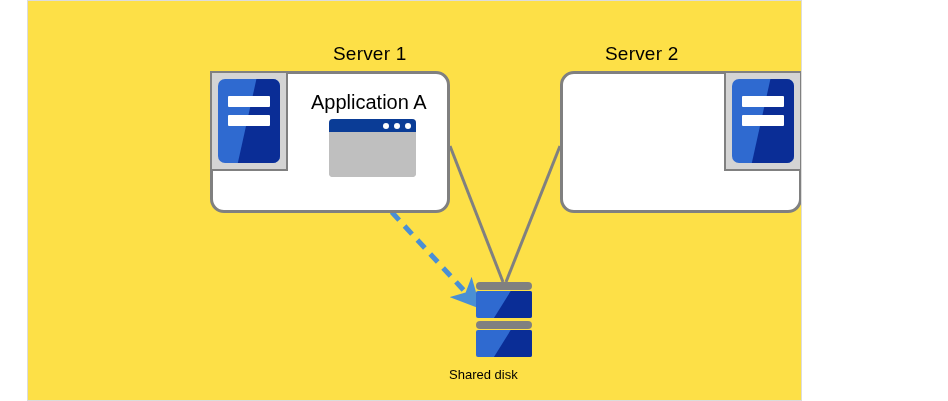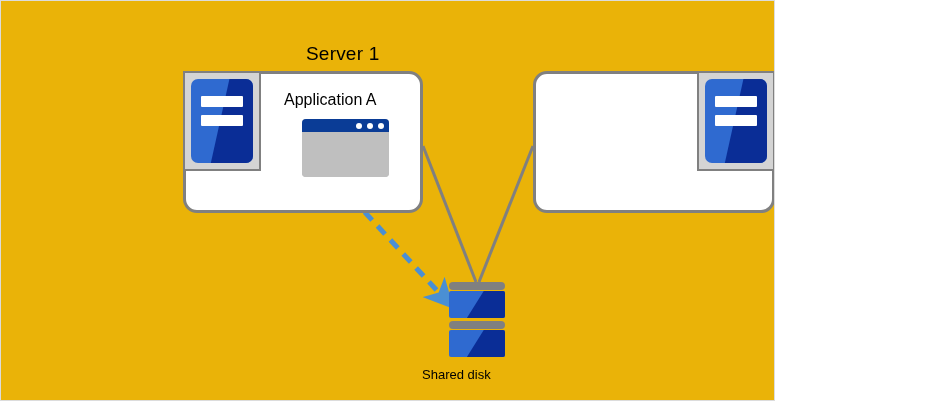--- a/index.html
+++ b/index.html
@@ -7,24 +7,25 @@
     padding: 0;
     background: #ffffff;
   }
   body {
     font-family: "Liberation Sans", sans-serif;
   }
   #canvas {
     position: relative;
     width: 775px;
     height: 401px;
-    background: #eab308;
+    background: #fde047;
     border: 1px solid #dcdcdc;
     box-sizing: border-box;
     overflow: hidden;
+    margin-left: 27px;
   }
   
   .server-box {
     position: absolute;
     border: 3px solid #808080;
     border-radius: 14px;
     background: #ffffff;
     box-sizing: border-box;
   }
   #server1-box { left: 182px; top: 70px; width: 240px; height: 142px; }
@@ -106,21 +107,21 @@
   #app-window .dot.d3 { right: 5px; }
   #app-window .winbody {
     height: 45px;
     background: #bfbfbf;
   }
 
   #app-label {
     position: absolute;
     left: 283px;
     top: 90px;
-    font-size: 16px;
+    font-size: 20px;
     color: #000000;
     white-space: pre;
   }
 
   
   #disk {
     position: absolute;
     left: 448px;
     top: 281px;
     width: 56px;
@@ -201,20 +202,21 @@
 
   <div id="app-window">
     <div class="titlebar">
       <span class="dot d1"></span>
       <span class="dot d2"></span>
       <span class="dot d3"></span>
     </div>
     <div class="winbody"></div>
   </div>
 
+  <div id="server2-title" class="server-title">Server 2</div>
 
   <div id="server2-box" class="server-box"></div>
 
   <div id="server2-machine" class="machine-icon">
     <div class="machine-body">
       <div class="machine-shade"></div>
       <div class="machine-bar b1"></div>
       <div class="machine-bar b2"></div>
     </div>
   </div>

